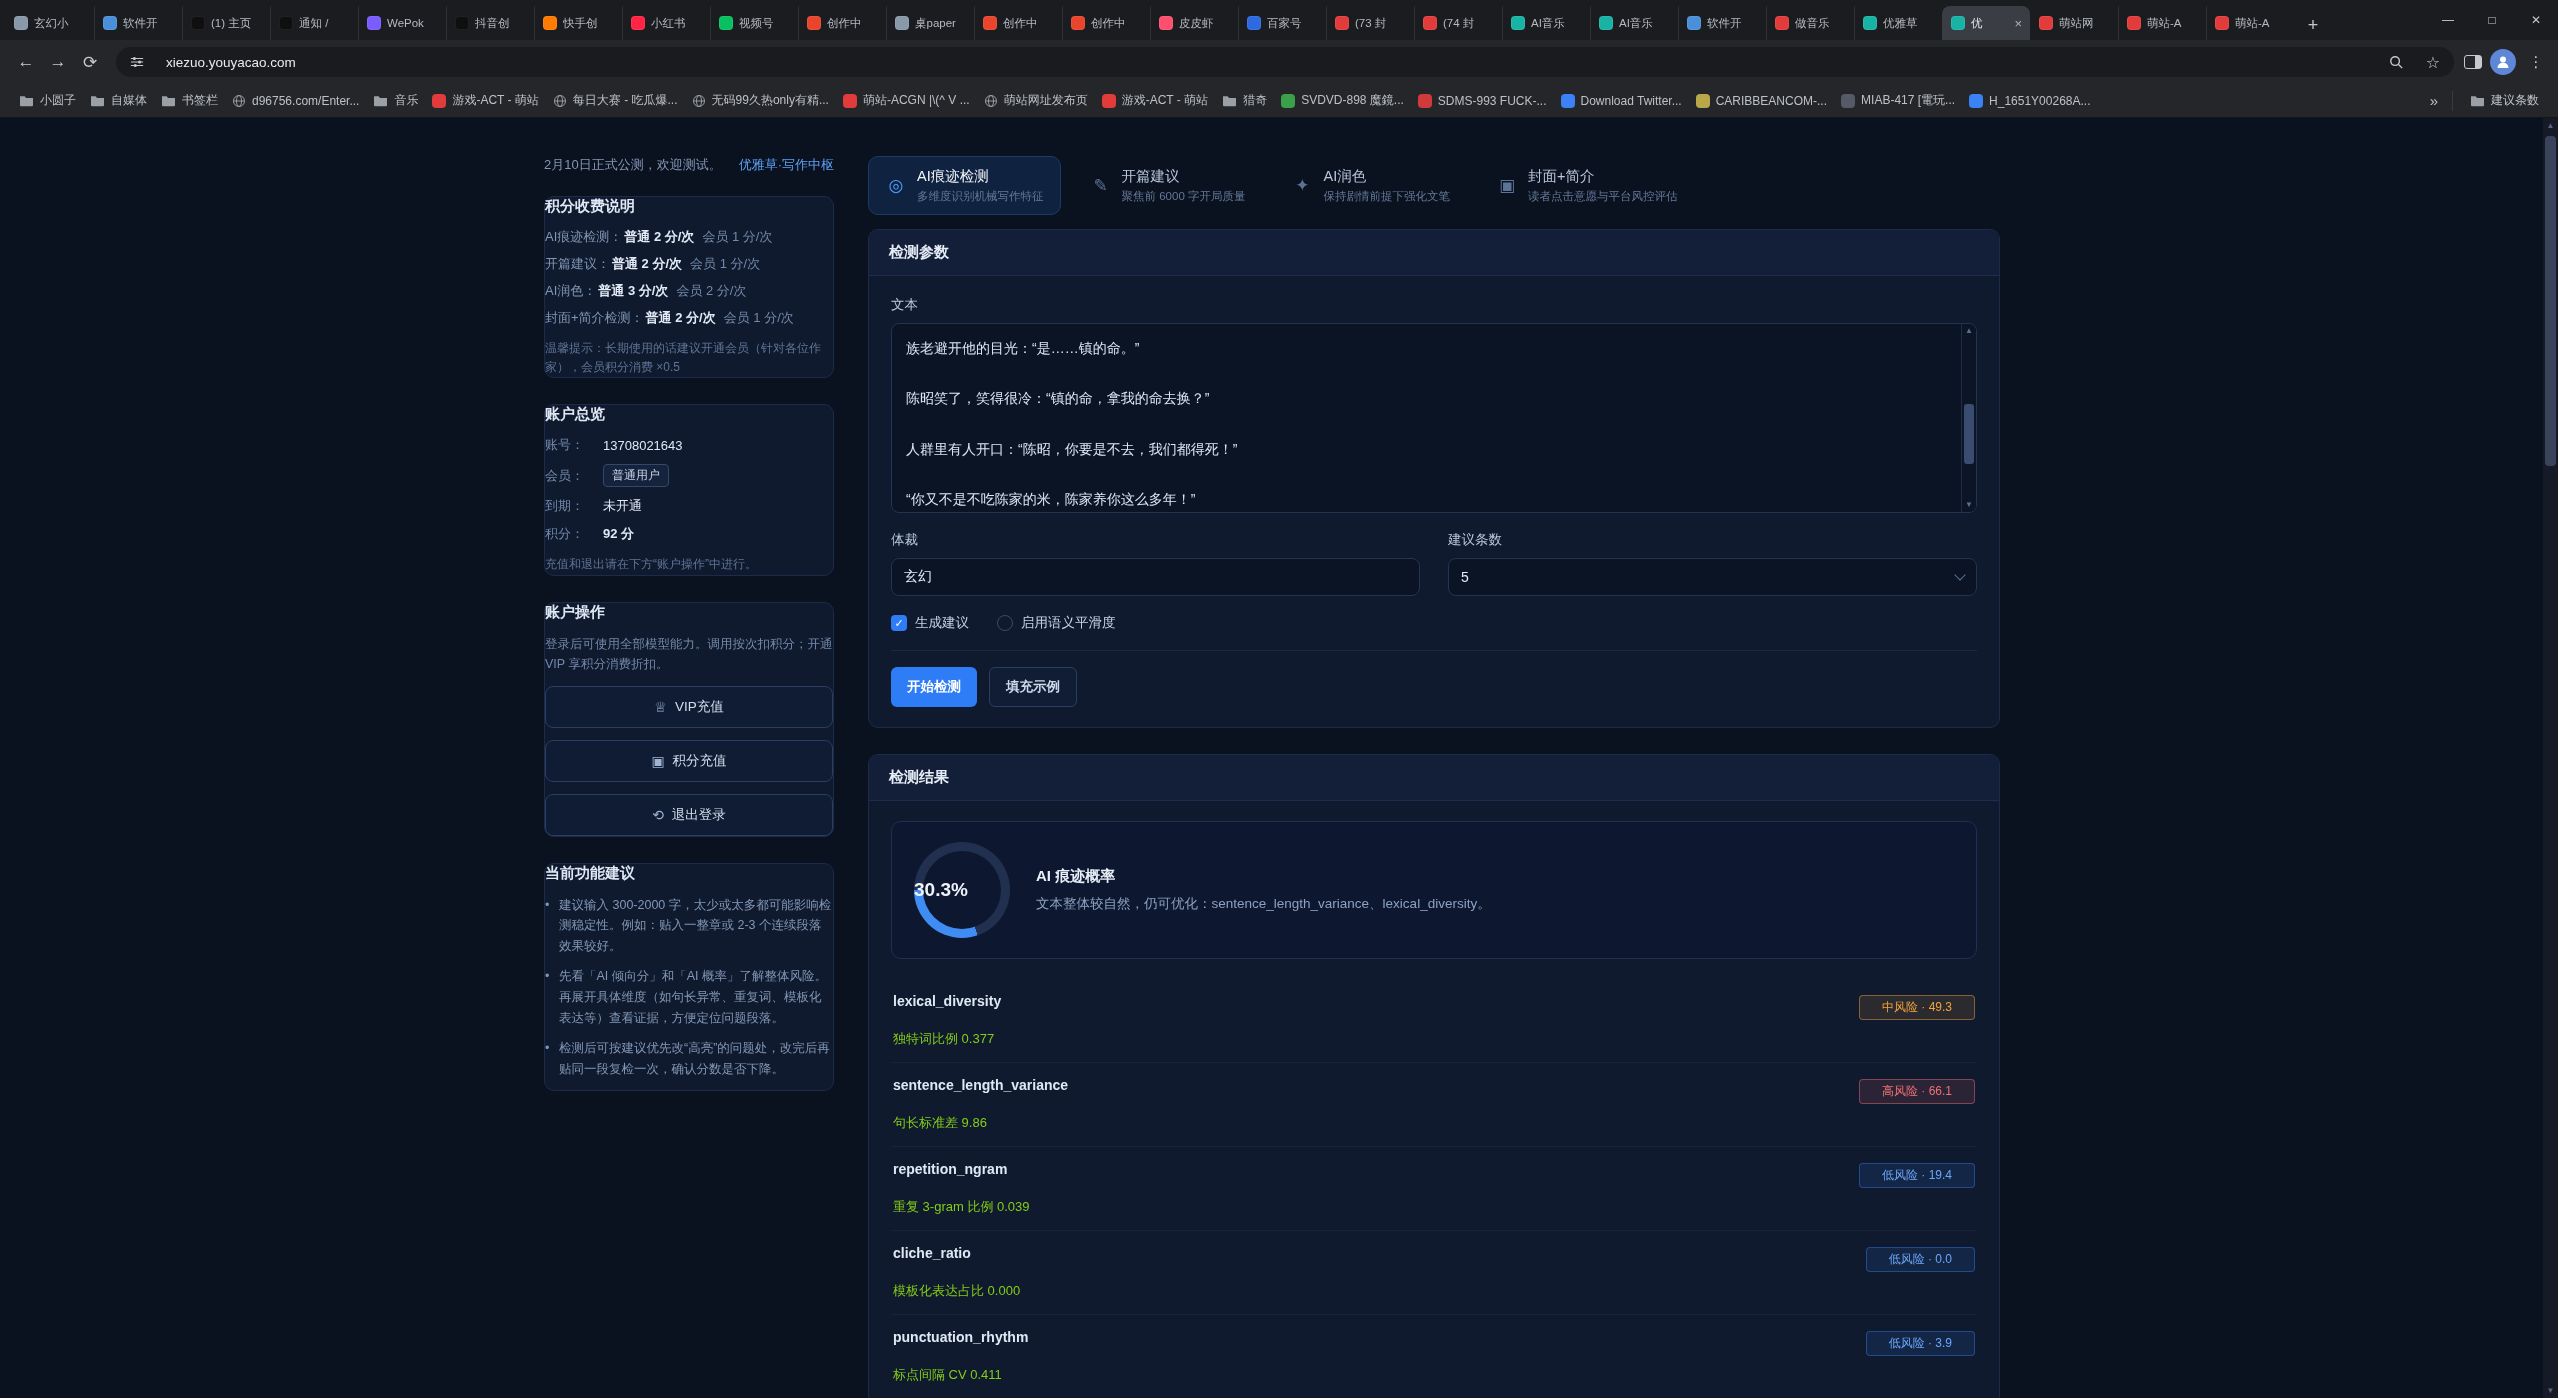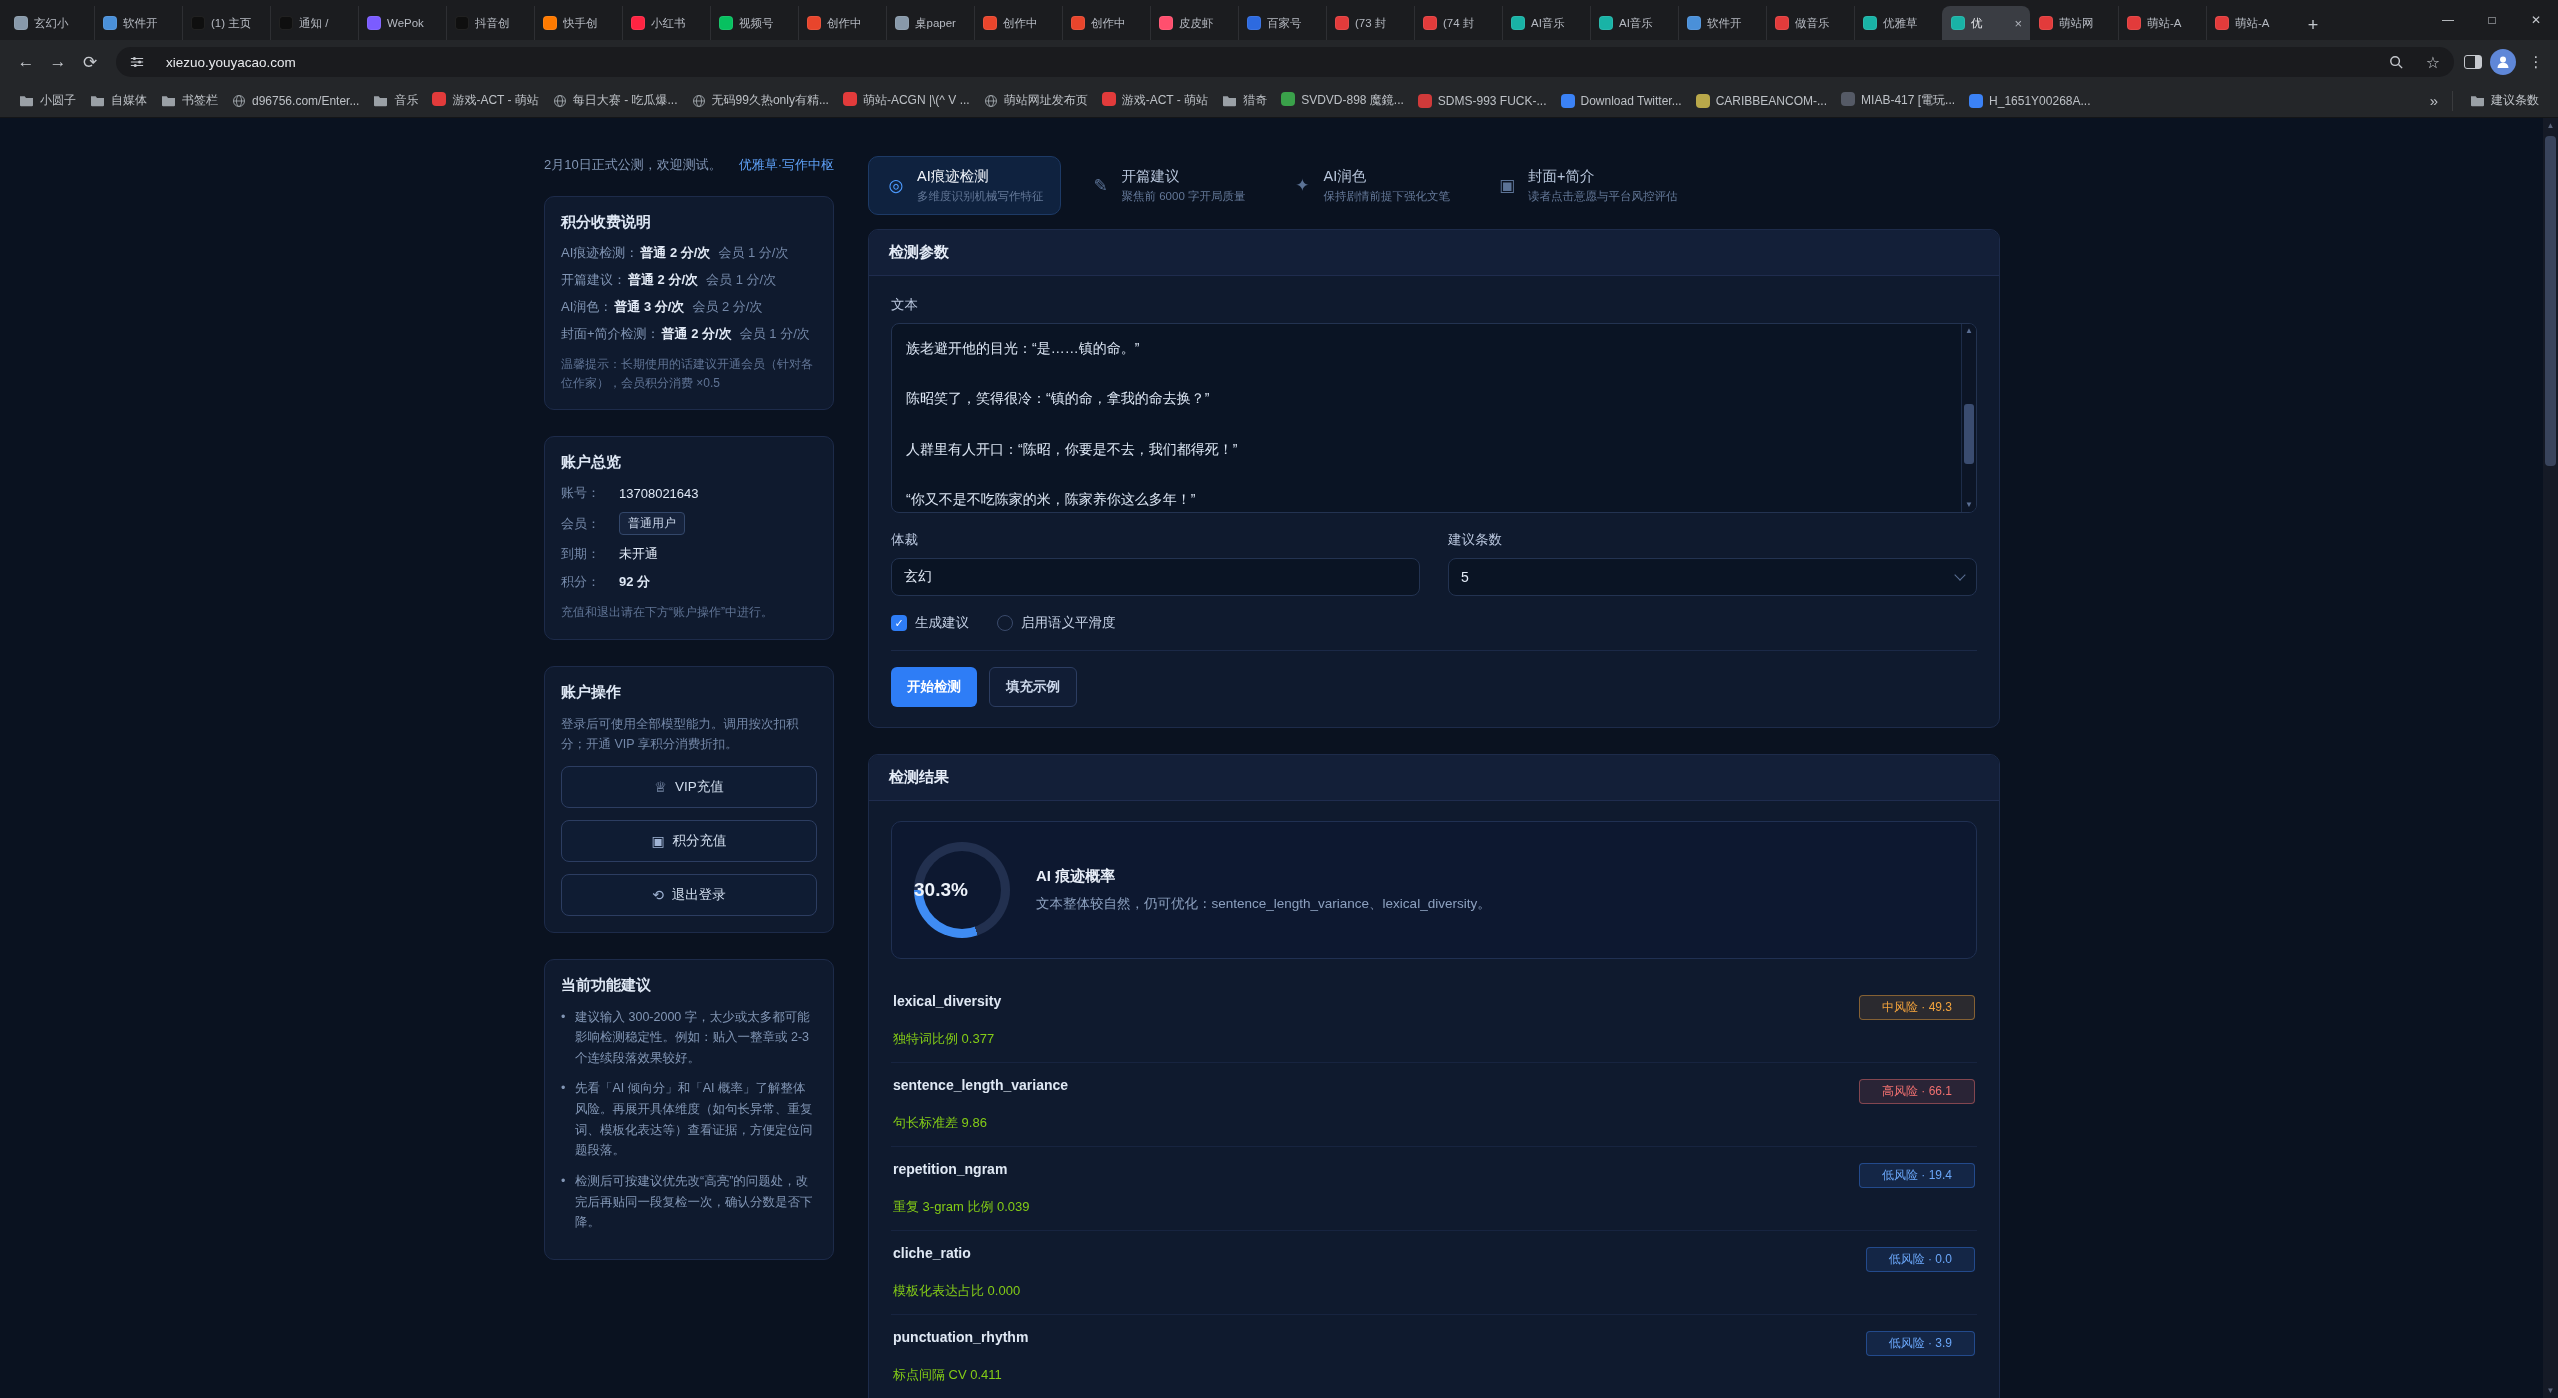--- a/index.html
+++ b/index.html
@@ -23,35 +23,35 @@
 .addressbar{flex:1;height:30px;background:#1a1b1e;border-radius:15px;display:flex;align-items:center;padding:0 14px;gap:22px;margin:0 10px}
 .url{color:#e8eaed;font-size:13.5px}
 .ab-spacer{flex:1}
 .ab-icon{display:flex;align-items:center;color:#c6c9ce}
 .star{font-size:16px;color:#c6c9ce}
 .sidepanel-icon{width:18px;height:14px;border:1.6px solid #c6c9ce;border-radius:3px;position:relative}
 .sidepanel-icon::after{content:"";position:absolute;right:0;top:0;bottom:0;width:6px;background:#c6c9ce}
 .avatar{width:26px;height:26px;border-radius:50%;background:#5f87d8;display:flex;align-items:center;justify-content:center;margin:0 8px}
 .kebab{color:#c6c9ce;font-size:15px;width:24px;text-align:center}
 .bookmarksbar{height:34px;background:#242629;display:flex;align-items:center;padding:0 12px;border-bottom:1px solid #141517}
-.bm-item{display:flex;gap:6px;padding:3px 7px;border-radius:6px;color:#bdc1c6;font-size:12px;white-space:nowrap}
+.bm-item{display:flex;align-items:center;gap:6px;padding:3px 7px;border-radius:6px;color:#bdc1c6;font-size:12px;white-space:nowrap}
 .bm-icon{display:flex;align-items:center}
 .bm-icon.site{width:14px;height:14px;border-radius:4px}
 .bm-right{margin-left:auto;display:flex;align-items:center;gap:10px}
 .bm-overflow{color:#bdc1c6;font-size:15px;padding:0 4px}
 .bm-divider{width:1px;height:20px;background:#3a3b3e}
 
 .page{position:relative;height:1280px;background:#0a1220;overflow:hidden}
 .content{display:flex;gap:34px;width:1456px;margin-left:544px;padding-top:38px}
 aside{width:290px;min-width:290px}
 main{flex:1;min-width:0}
 .notice{display:flex;justify-content:space-between;align-items:center;margin-bottom:22px;font-size:13px}
 .notice-text{color:#8296b5}
 .notice-link{color:#5ea0f6}
-.card{background:#0f1a2e;border:1px solid #1d2b4a;border-radius:10px;padding:16px;margin-bottom:26px}
+.card{background:#0f1a2e;border:1px solid #1d2b4a;border-radius:10px;margin-bottom:26px}
 .card-title{font-size:15px;font-weight:bold;color:#dfe8f5;margin-bottom:12px}
 .price-line{font-size:13px;margin:9px 0;color:#8296b5}
 .pl-normal{color:#e3ebf7;font-weight:bold;margin-left:2px}
 .pl-member{color:#7488a8;margin-left:8px}
 .side-note{font-size:12px;color:#5f7394;line-height:1.6;margin-top:12px}
 .acc-row{display:flex;font-size:13px;margin:10px 0;align-items:center}
 .acc-label{color:#7488a8;width:58px}
 .acc-val{color:#dfe8f5}
 .acc-val.strong{font-weight:bold}
 .acc-val.badge{background:#16233c;border:1px solid #33476a;border-radius:4px;padding:2px 8px;font-size:12px;color:#c6d2e6}

